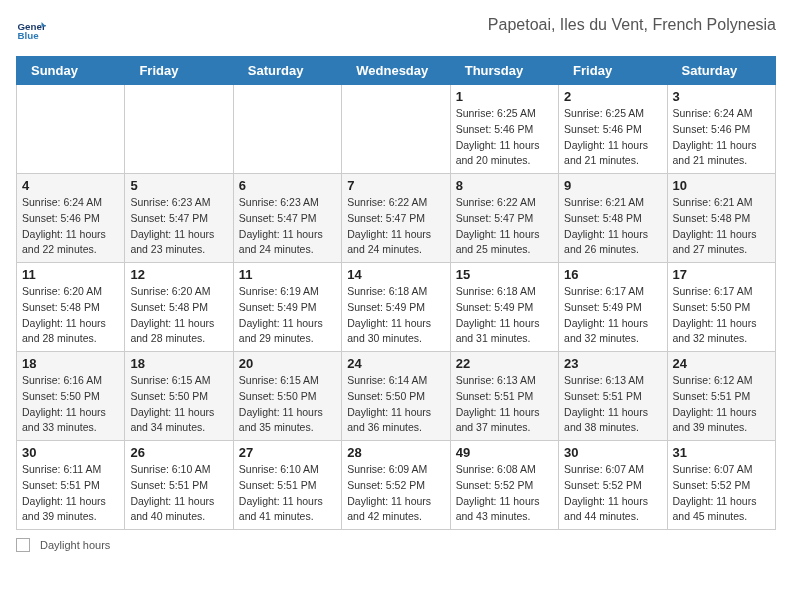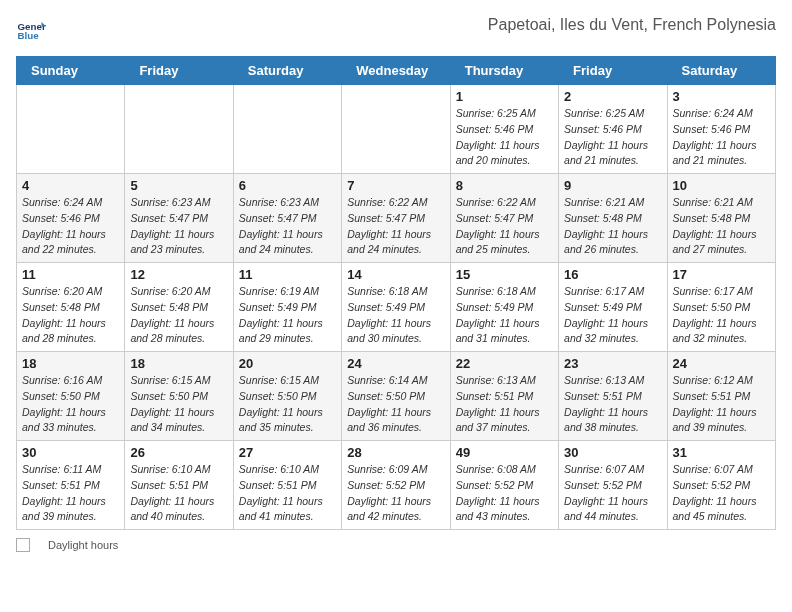--- a/index.html
+++ b/index.html
@@ -64,32 +64,31 @@
     .day-number {
       font-size: 13px;
       font-weight: bold;
       color: #222;
       margin-bottom: 2px;
     }
     .day-info {
       color: #333;
       font-size: 10.5px;
       line-height: 1.5;
-      font-style: italic;
     }
     .empty-cell {
       background: #fff !important;
     }
     .footer {
       margin-top: 8px;
       font-size: 11px;
       color: #555;
       display: flex;
       align-items: center;
-      gap: 18px;
+      gap: 10px;
     }
     .footer-box {
       width: 14px;
       height: 14px;
       background: #fff;
       border: 1px solid #aaa;
       display: inline-block;
     }
   </style>
 </head>

